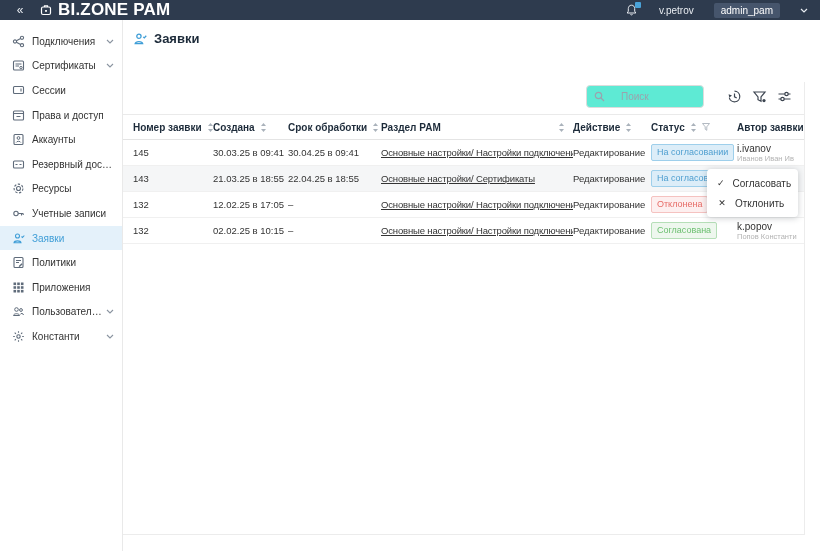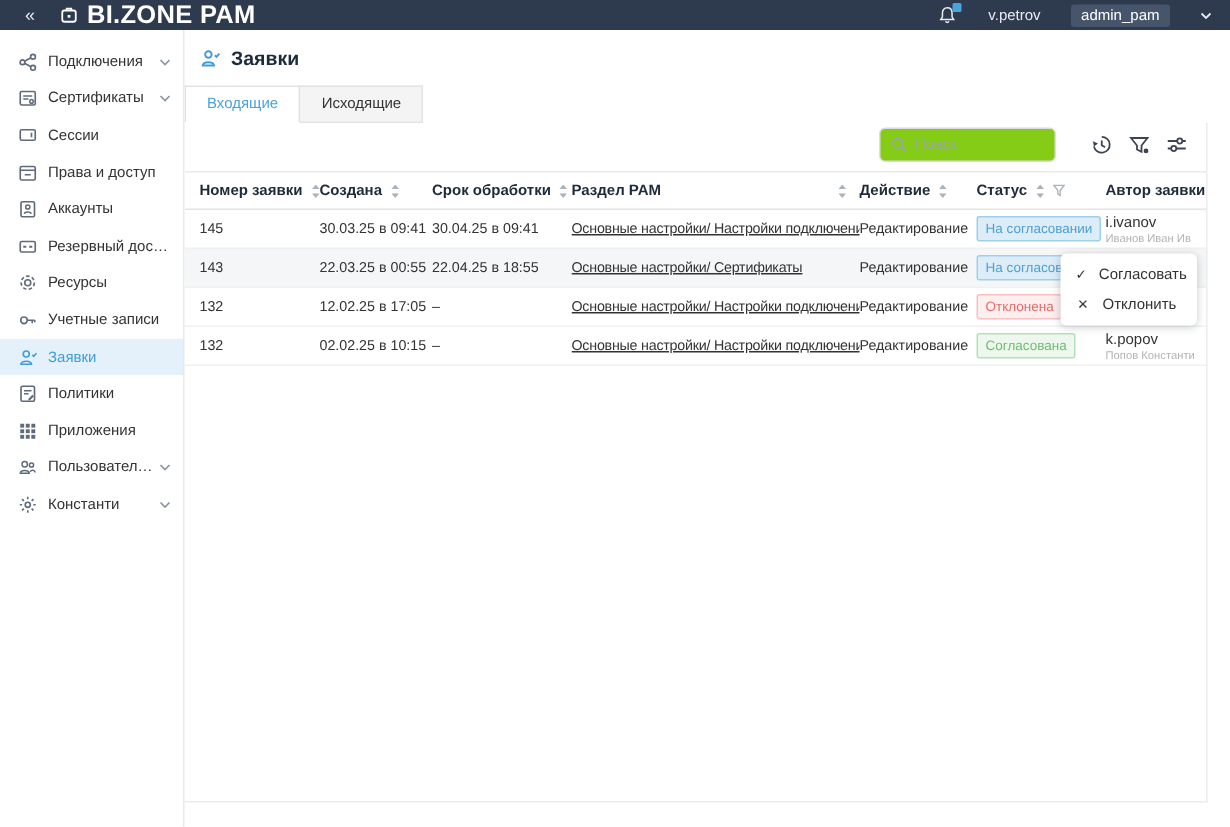--- a/index.html
+++ b/index.html
@@ -34,21 +34,21 @@
 
   .tabs { position:absolute; left:0; top:37px; display:flex; height:25px; }
   .tab { font-size:10px; padding:0 14px; display:flex; align-items:center; border:1px solid #e3e3e3; background:#f4f4f4; color:#333; cursor:pointer; }
   .tab + .tab { border-left:none; }
   .tab.active { background:#fff; color:#4aa3d9; border-bottom-color:#fff; }
 
   .panel { position:absolute; left:0; top:62px; width:682px; height:453px; border-right:1px solid #ececec; border-bottom:1px solid #ececec; overflow:hidden; }
 
   
   .toolbar { position:absolute; left:0; top:2px; width:682px; height:24px; display:flex; align-items:center; justify-content:flex-end; padding-right:12px; gap:7px; }
-  .search { width:118px; height:23px; border:1px solid #dcdcdc; border-radius:4px; display:flex; align-items:center; padding:0 7px; gap:5px; margin-right:14px; background:#84cc16; }
+  .search { width:118px; height:23px; border:1px solid #dcdcdc; border-radius:4px; display:flex; align-items:center; padding:0 7px; gap:16px; margin-right:14px; background:#5eead4; }
   .search input { border:none; outline:none; width:80px; font-size:10px; font-family:"Liberation Sans",sans-serif; color:#333; background:transparent; }
   .search input::placeholder { color:#9aa3ad; }
   .tool-btn { width:18px; height:18px; display:flex; align-items:center; justify-content:center; color:#3c4450; cursor:pointer; }
 
   
   .table { position:absolute; left:0; top:32px; width:714px; }
   .t-head { display:flex; align-items:center; height:26px; border-top:1px solid #eaeaea; border-bottom:1px solid #e4e4e4; padding-left:10px; font-size:10px; font-weight:bold; color:#1d2b3a; }
   .t-row { display:flex; align-items:center; height:26px; border-bottom:1px solid #f0f0f0; padding-left:10px; font-size:9.5px; color:#333; position:relative; background:#fff; }
   .t-row.hover { background:#f5f6f7; }
   .c-num { width:80px; flex:none; }
@@ -268,24 +268,20 @@
     <span class="page-ico">
       <svg width="14" height="14" viewBox="0 0 13 13">
           <circle cx="5.5" cy="4" r="2" fill="none" stroke="currentColor" stroke-width="1.2"></circle>
           <path d="M2 10.8 c.5-2.6 6.5-2.6 7 0 Z" fill="none" stroke="currentColor" stroke-width="1.2"></path>
           <path d="M9.5 4.5 l1 1 1.8-2" fill="none" stroke="currentColor" stroke-width="1.2"></path>
         </svg>
     </span>
     <span class="page-title">Заявки</span>
   </div>
 
-  <div class="tabs">
-    <div class="tab active">Входящие</div>
-    <div class="tab">Исходящие</div>
-  </div>
 
   <div class="panel">
 
     <div class="toolbar">
       <div class="search">
         <span>
             <svg width="11" height="11" viewBox="0 0 11 11">
               <circle cx="4.5" cy="4.5" r="3.2" fill="none" stroke="#9aa3ad" stroke-width="1.2"></circle>
               <path d="M7 7 l3 3" stroke="#9aa3ad" stroke-width="1.2"></path>
             </svg>
@@ -389,21 +385,21 @@
         <div class="c-status"><span class="badge pending">На согласовании</span></div>
         <div class="c-author">
           <div class="author-name">i.ivanov</div>
           <div class="author-sub">Иванов Иван Ив</div>
         </div>
 
       </div>
 
       <div class="t-row hover">
         <div class="c-num">143</div>
-        <div class="c-created">22.03.25 в 00:55</div>
+        <div class="c-created">21.03.25 в 18:55</div>
         <div class="c-term">22.04.25 в 18:55</div>
         <div class="c-section"><span class="sec-link">Основные настройки/ Сертификаты</span></div>
         <div class="c-action">Редактирование</div>
         <div class="c-status"><span class="badge pending">На согласовании</span></div>
         <div class="c-author">
           <div class="author-name"></div>
           <div class="author-sub"></div>
         </div>
 
       </div>

